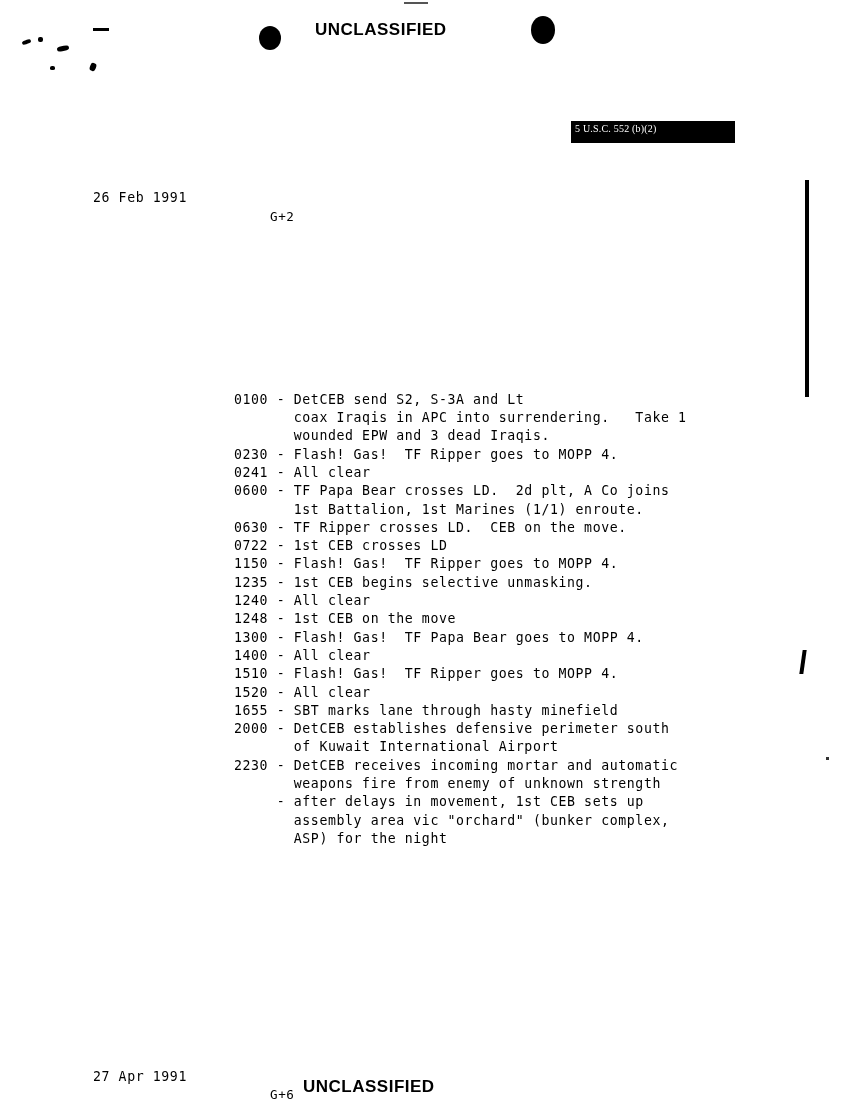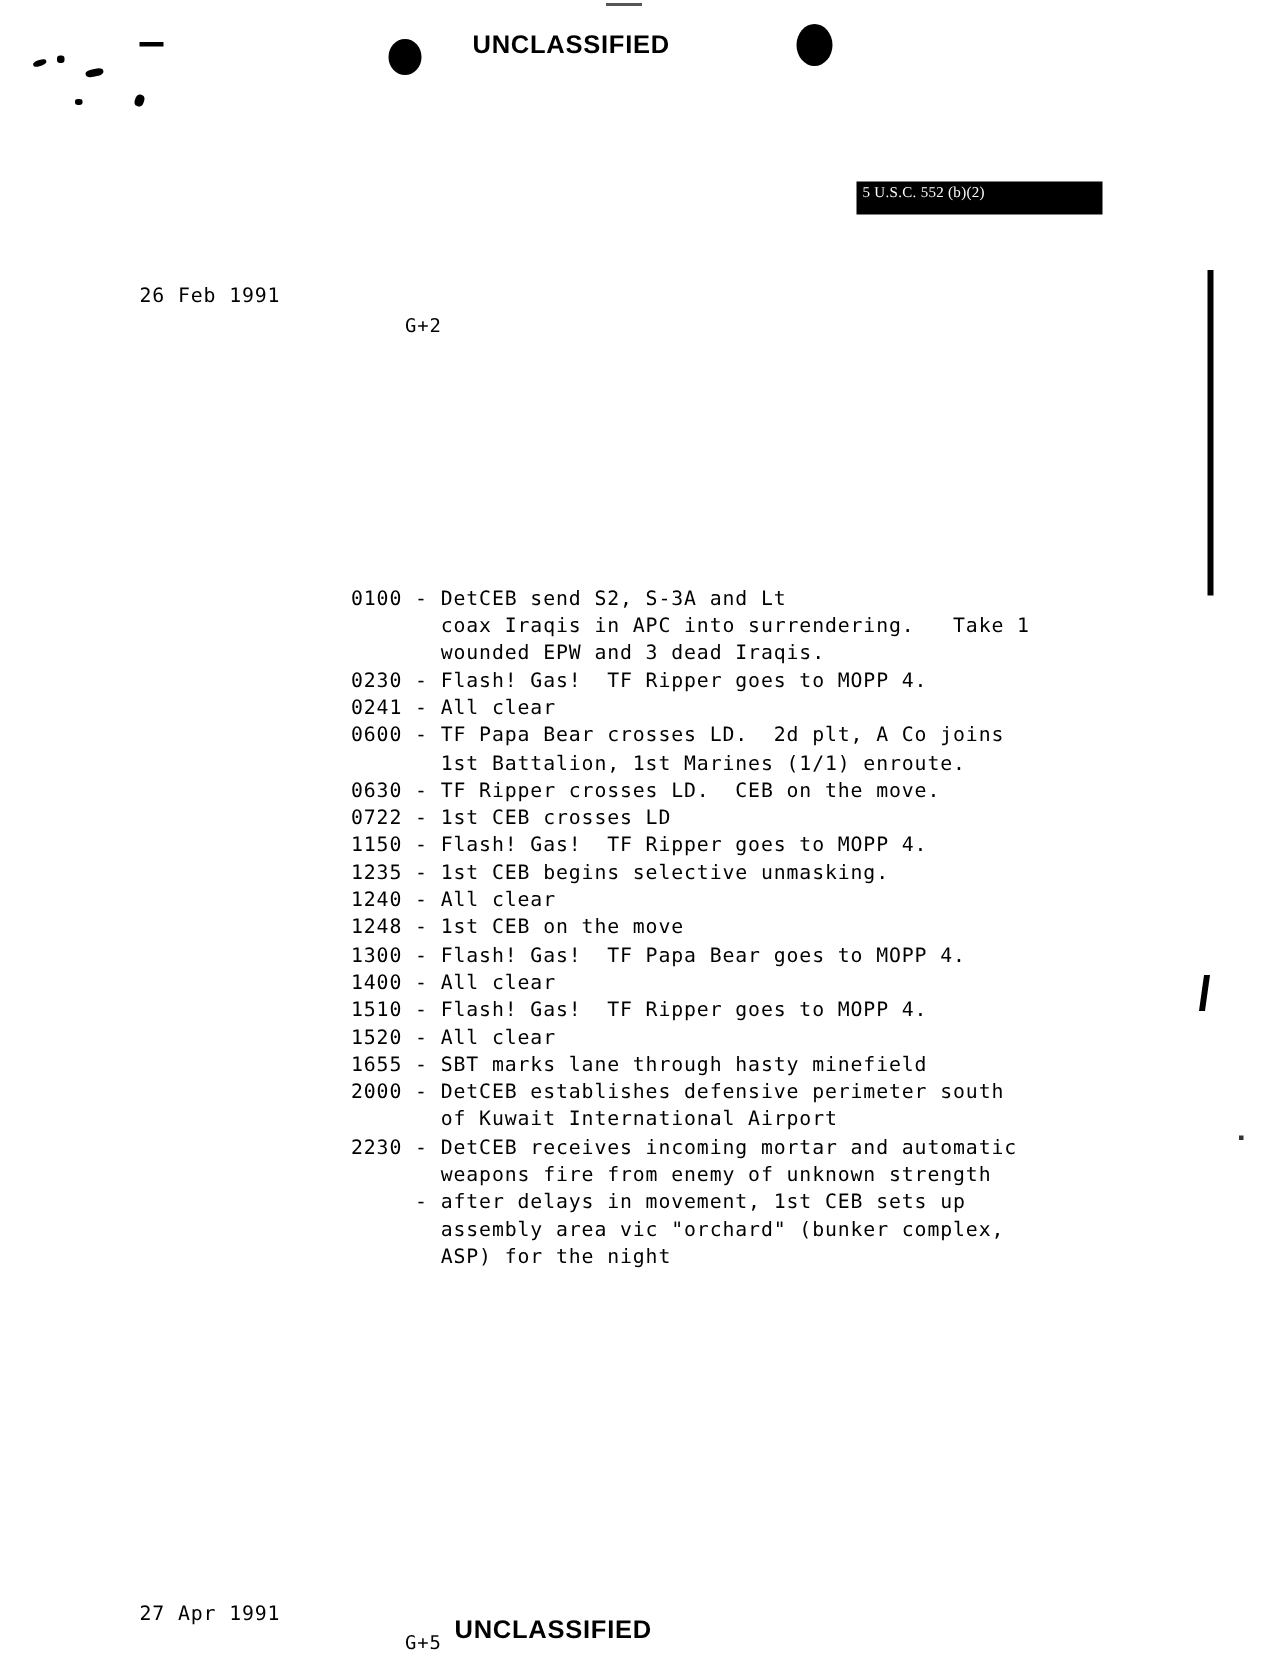--- a/index.html
+++ b/index.html
@@ -194,21 +194,21 @@
      - after delays in movement, 1st CEB sets up
        assembly area vic "orchard" (bunker complex,
        ASP) for the night</div>
 
     <div class="spacer"></div>
     <div class="spacer"></div>
 
     
     <div class="date-block">
       <span class="date-label">27 Apr 1991</span>
-      <span class="gday-label">G+5</span>
+      <span class="gday-label">G+6</span>
       
     </div>
     
     
 
     
     
 
     
     

